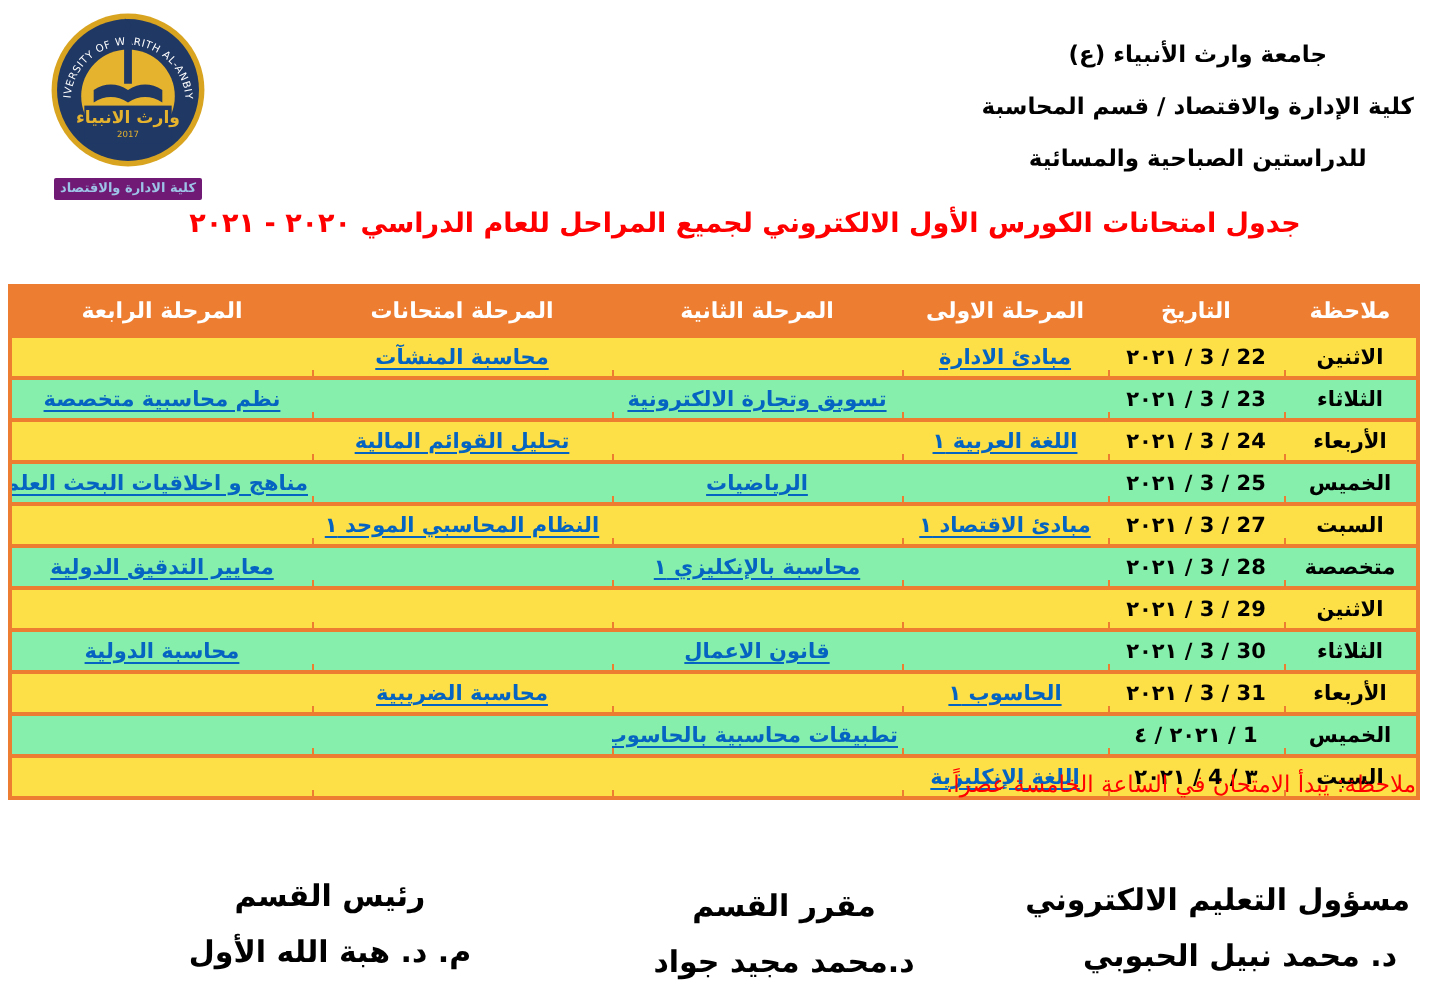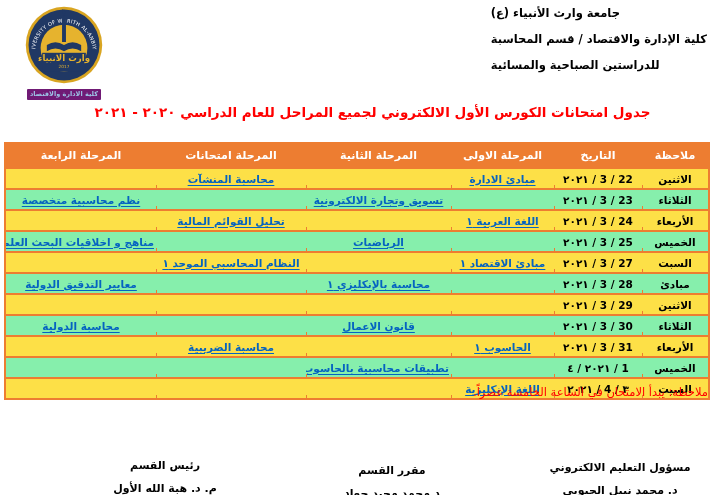--- a/index.html
+++ b/index.html
@@ -8,21 +8,21 @@
     background:#ffffff;direction:rtl;
     font-family:"DejaVu Sans",sans-serif;color:#000;
   }
   
   .logo-wrap{position:absolute;top:6px;left:22px;width:84px;text-align:center;}
   .logo-banner{
     margin:1px auto 0 auto;width:72px;background:#701a75;color:#9dc3e6;
     font-size:6.5px;font-weight:bold;padding:2px 1px;border-radius:1px;line-height:1;
   }
   
-  .org-header{position:absolute;top:0;right:10px;text-align:left;}
+  .org-header{position:absolute;top:14px;right:10px;text-align:center;}
   .org-line{font-size:11.5px;font-weight:bold;line-height:26px;white-space:nowrap;}
   
   .page-title{
     position:absolute;top:104px;right:0;left:0;text-align:center;
     color:#FF0000;font-weight:bold;font-size:13.5px;white-space:nowrap;padding-left:28px;
   }
   
   .exam-table{
     position:absolute;top:142px;right:7px;
     border-collapse:collapse;table-layout:fixed;width:704px;
@@ -46,21 +46,21 @@
   .exam-table th:not(:last-child)::after,
   .exam-table td:not(:last-child)::after{
     content:"";position:absolute;left:-1px;bottom:-5px;width:2px;height:8px;background:#ED7D31;
   }
   
   .note{
     position:absolute;top:385px;right:9px;color:#FF0000;
     font-size:11.5px;font-weight:normal;white-space:nowrap;
   }
   
-  .sig{position:absolute;text-align:center;font-weight:bold;font-size:11px;margin-top:20px;}
+  .sig{position:absolute;text-align:center;font-weight:bold;font-size:15px;}
   .sig .sig-role{white-space:nowrap;}
   .sig .sig-name{margin-top:10px;white-space:nowrap;}
   .sig-right{top:441px;right:12px;width:170px;}
   .sig-middle{top:444px;left:312px;width:160px;}
   .sig-left{top:439px;left:80px;width:170px;}
 </style>
 </head>
 <body>
 
 <div class="logo-wrap">
@@ -146,21 +146,21 @@
       </tr>
       <tr class="peach">
         <td class="day">السبت</td>
         <td class="date">٢٠٢١ / 3 / 27</td>
         <td class="subject"><span class="link">مبادئ الاقتصاد ١</span></td>
         <td class="subject"></td>
         <td class="subject"><span class="link">النظام المحاسبي الموحد ١</span></td>
         <td class="subject"></td>
       </tr>
       <tr class="white">
-        <td class="day">مبادئ</td>
+        <td class="day">متخصصة</td>
         <td class="date">٢٠٢١ / 3 / 28</td>
         <td class="subject"></td>
         <td class="subject"><span class="link">محاسبة بالإنكليزي ١</span></td>
         <td class="subject"></td>
         <td class="subject"><span class="link">معايير التدقيق الدولية</span></td>
       </tr>
       <tr class="peach">
         <td class="day">الاثنين</td>
         <td class="date">٢٠٢١ / 3 / 29</td>
         <td class="subject"></td>

